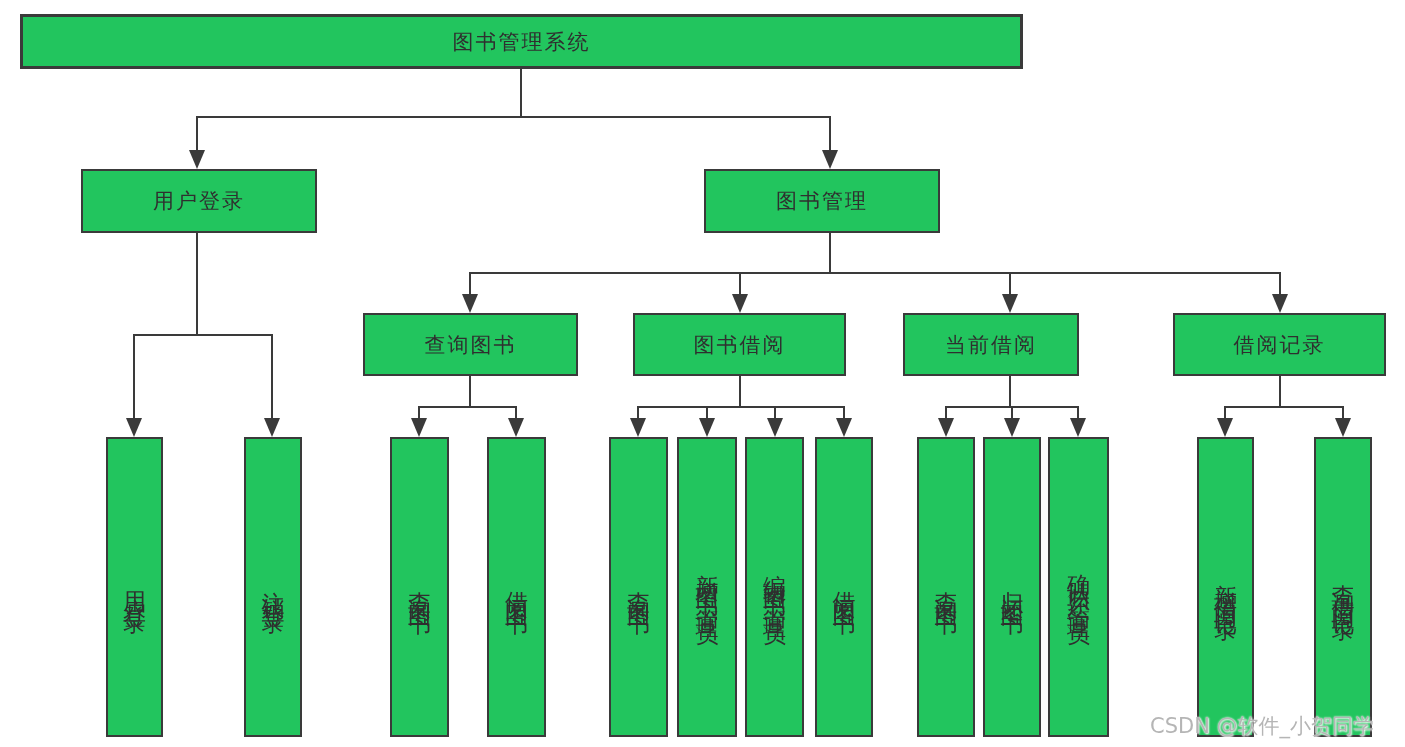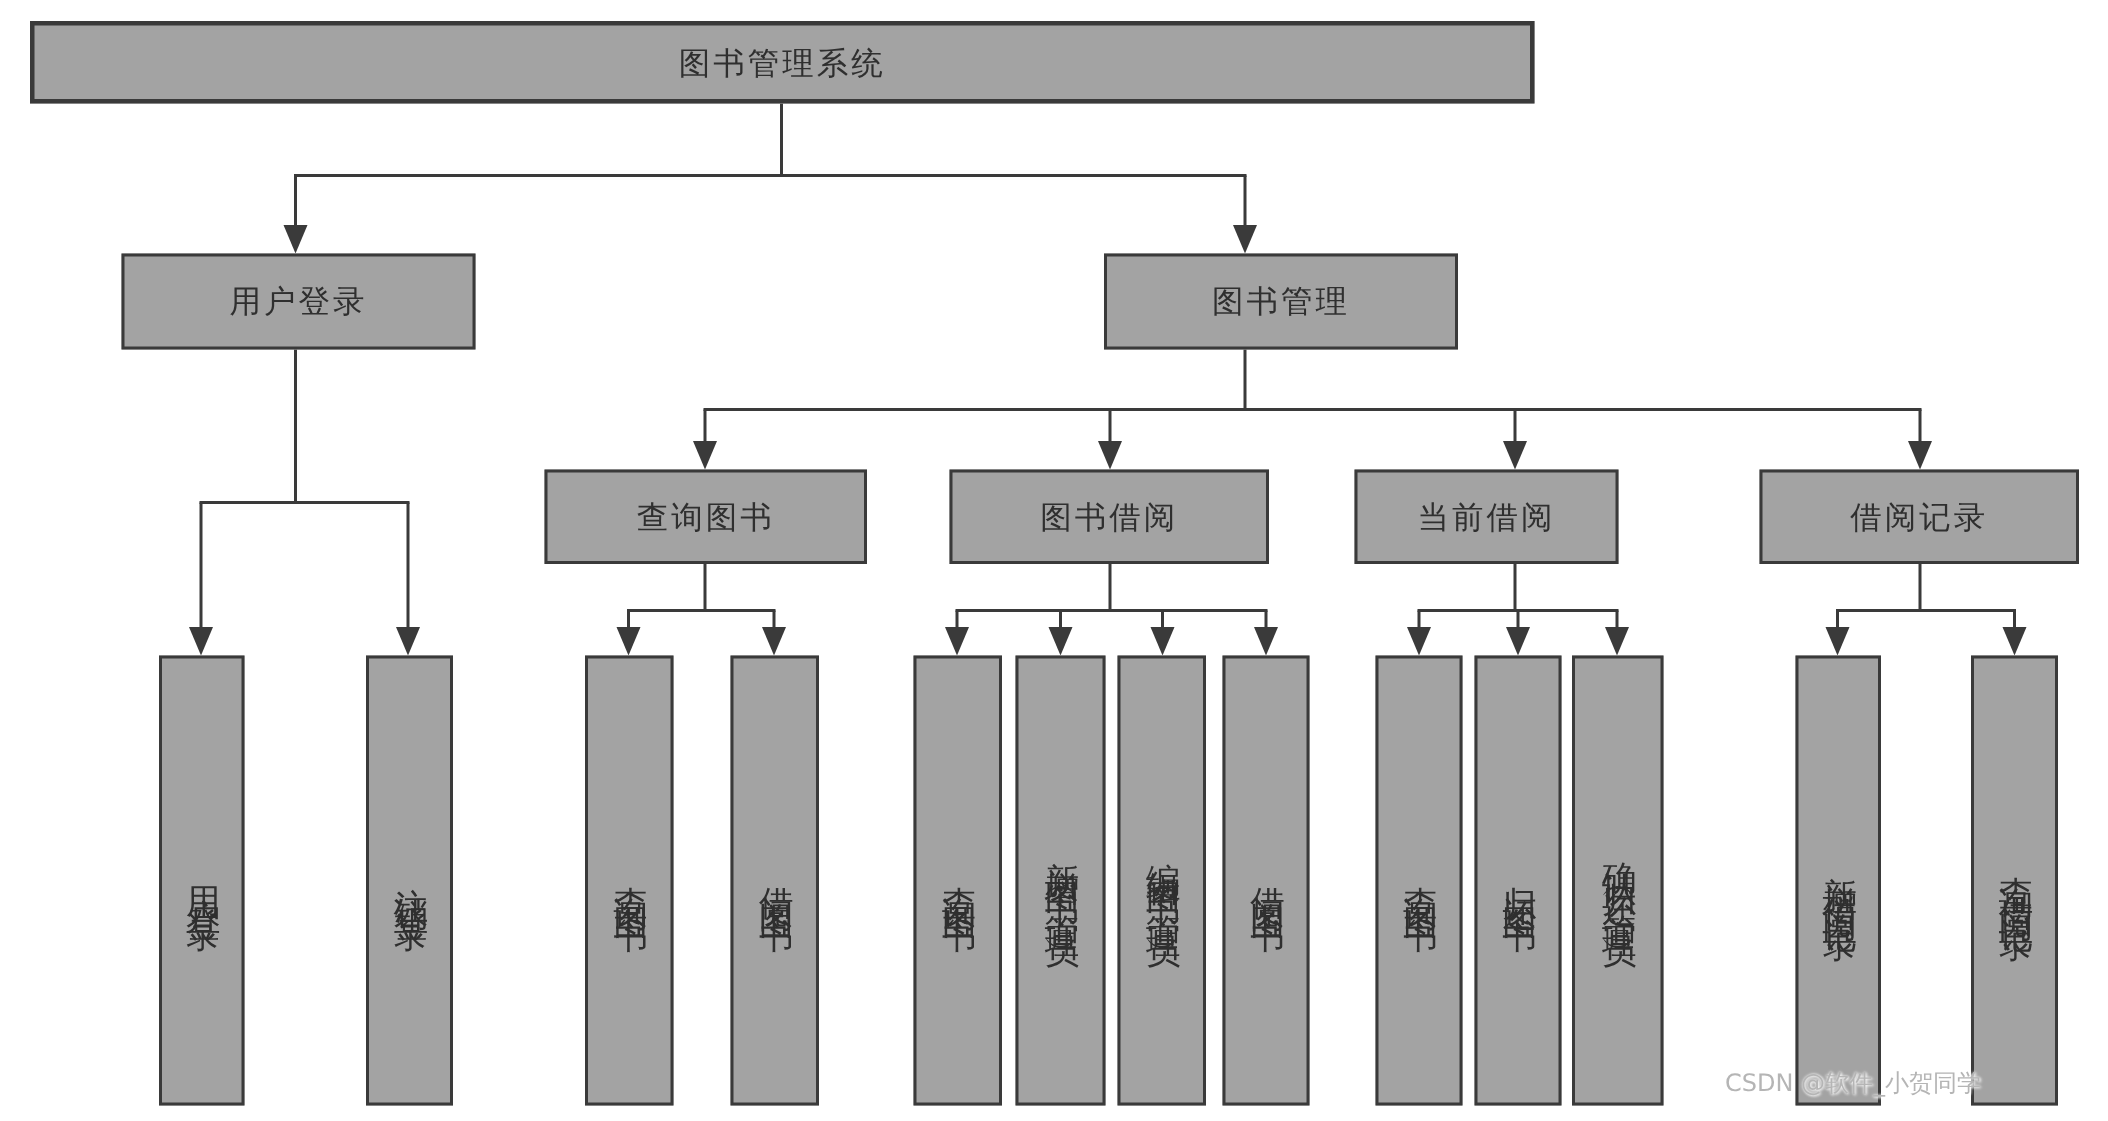--- a/index.html
+++ b/index.html
@@ -11,21 +11,21 @@
   #canvas {
     position: relative;
     width: 1405px;
     height: 747px;
     background: #ffffff;
     overflow: hidden;
   }
   .node {
     position: absolute;
     box-sizing: border-box;
-    background: #a3a3a3;
+    background: #22c55e;
     border: 2px solid #3a3a3a;
     display: flex;
     align-items: center;
     justify-content: center;
   }
   .node-root {
     border-width: 3px;
   }
   .node-horizontal .node-label {
     font-size: 21px;
@@ -51,21 +51,21 @@
     width: 0;
     height: 0;
     border-left: 8px solid transparent;
     border-right: 8px solid transparent;
     border-top: 19px solid #3a3a3a;
   }
   .watermark {
     position: absolute;
     left: 1150px;
     top: 712px;
-    font-size: 16px;
+    font-size: 21px;
     color: #b5b5b5;
     text-shadow: 0 0 2px #ffffff, 1px 1px 2px #ffffff;
     white-space: nowrap;
     z-index: 10;
   }
 </style>
 </head>
 <body>
 
 <div id="canvas">
@@ -121,21 +121,21 @@
     <div class="arrow" style="left: 1004px; top: 418px;"></div>
     <div class="arrow" style="left: 1070px; top: 418px;"></div>
     <div class="arrow" style="left: 1217px; top: 418px;"></div>
     <div class="arrow" style="left: 1335px; top: 418px;"></div>
     <div class="node node-horizontal node-root" style="left: 20px; top: 14px; width: 1003px; height: 55px;">
       <span class="node-label">图书管理系统</span>
     </div>
     <div class="node node-horizontal" style="left: 81px; top: 169px; width: 236px; height: 64px;">
       <span class="node-label">用户登录</span>
     </div>
-    <div class="node node-horizontal" style="left: 736px; top: 169px; width: 236px; height: 64px;">
+    <div class="node node-horizontal" style="left: 704px; top: 169px; width: 236px; height: 64px;">
       <span class="node-label">图书管理</span>
     </div>
     <div class="node node-horizontal" style="left: 363px; top: 313px; width: 215px; height: 63px;">
       <span class="node-label">查询图书</span>
     </div>
     <div class="node node-horizontal" style="left: 633px; top: 313px; width: 213px; height: 63px;">
       <span class="node-label">图书借阅</span>
     </div>
     <div class="node node-horizontal" style="left: 903px; top: 313px; width: 176px; height: 63px;">
       <span class="node-label">当前借阅</span>

